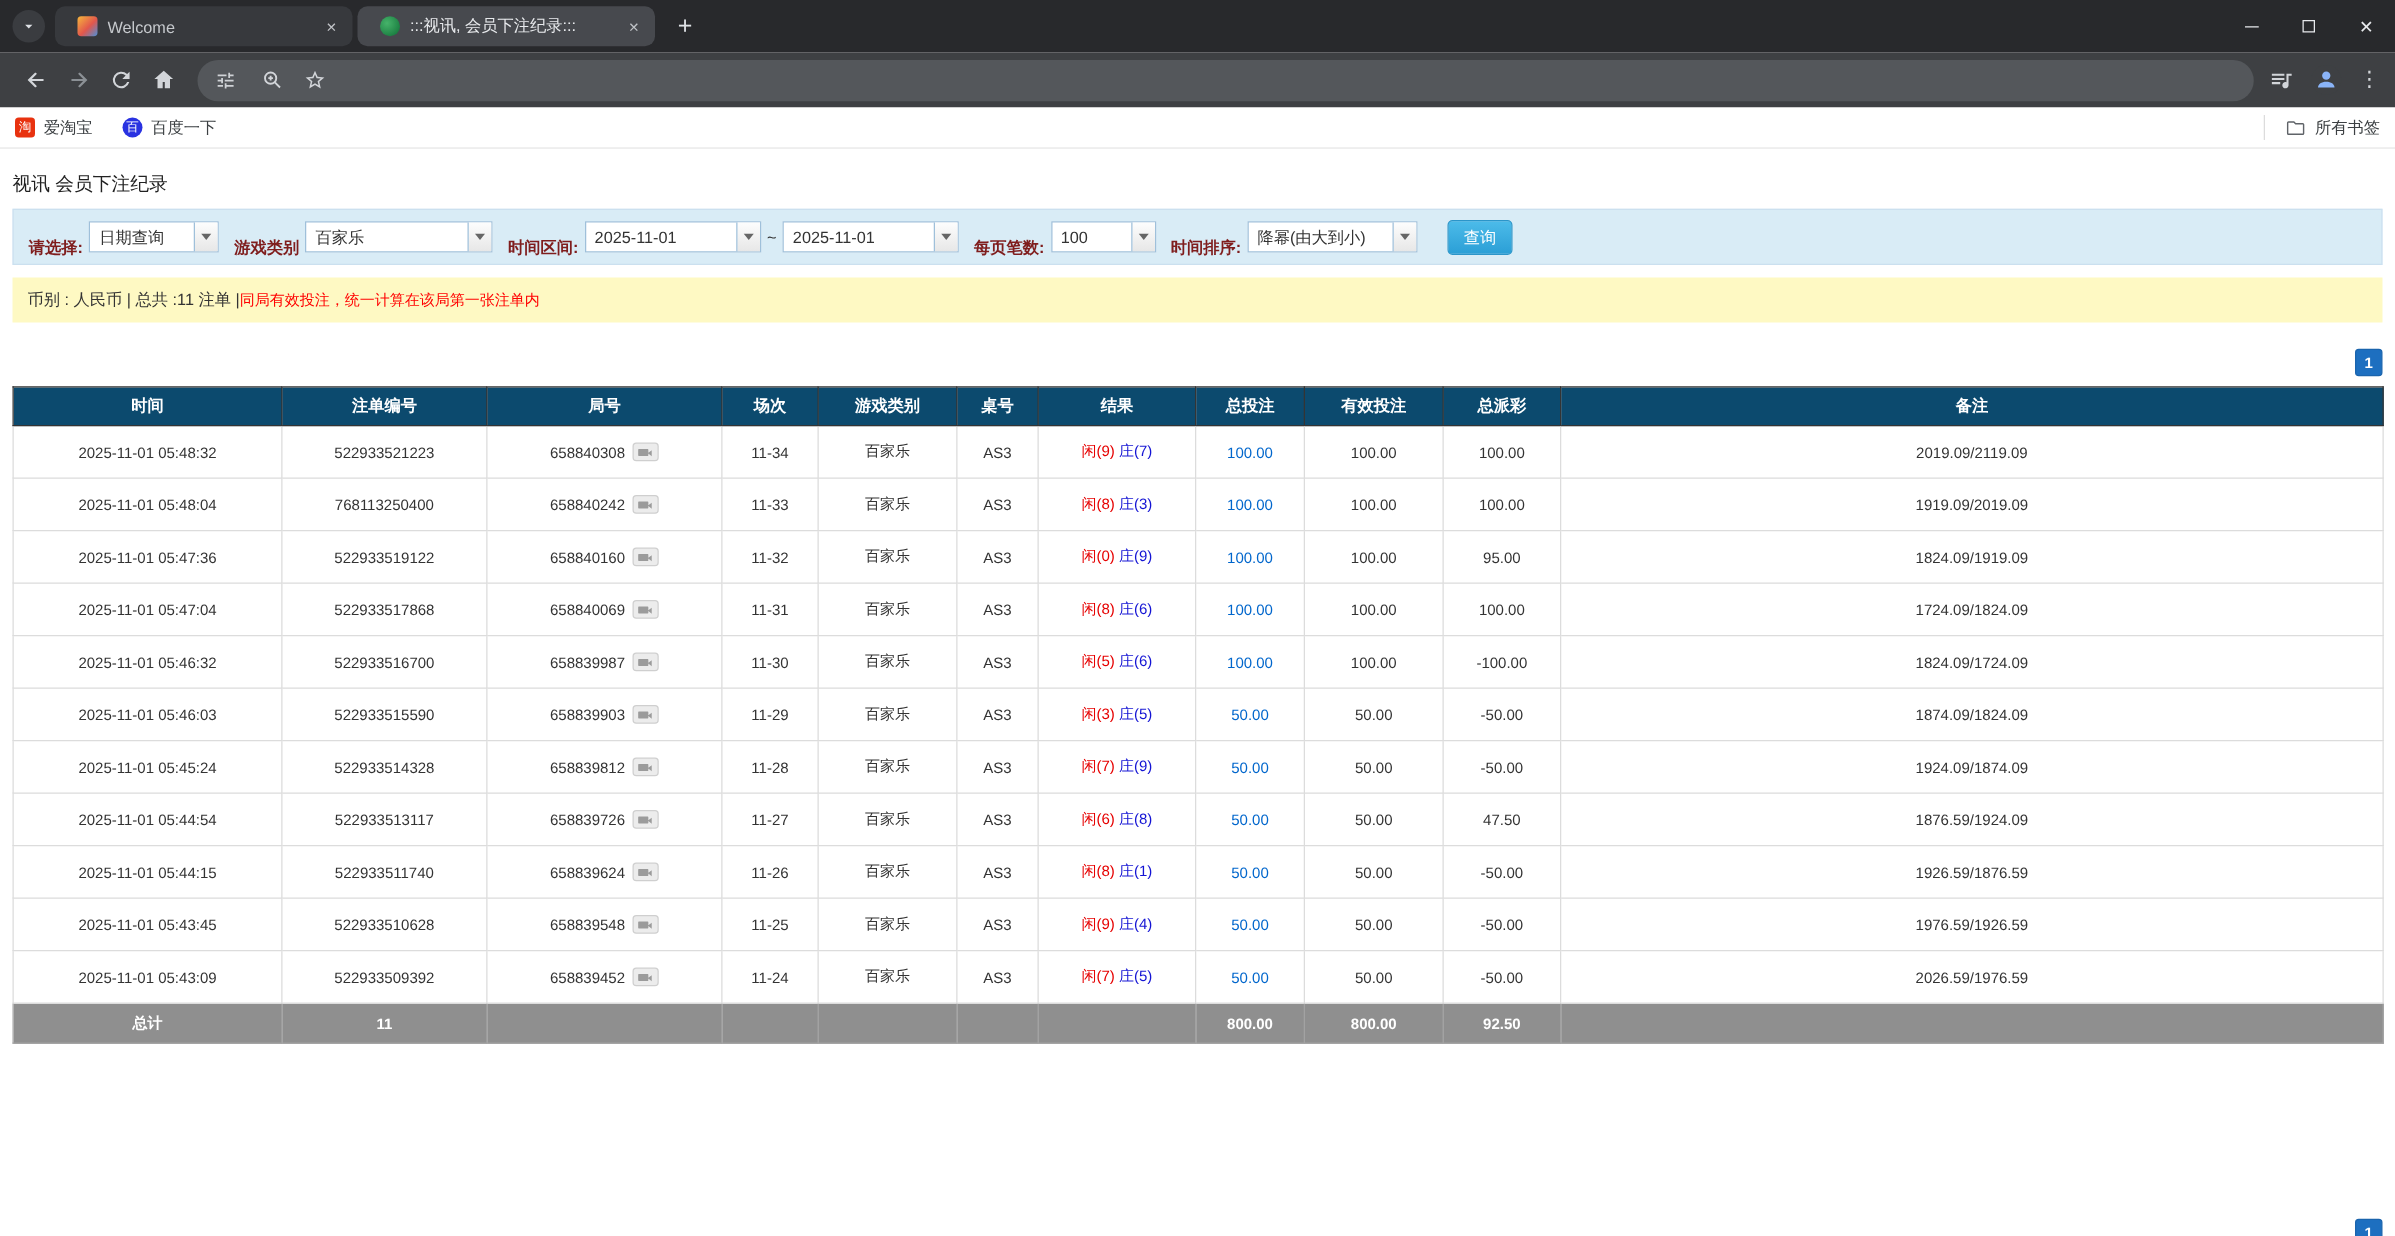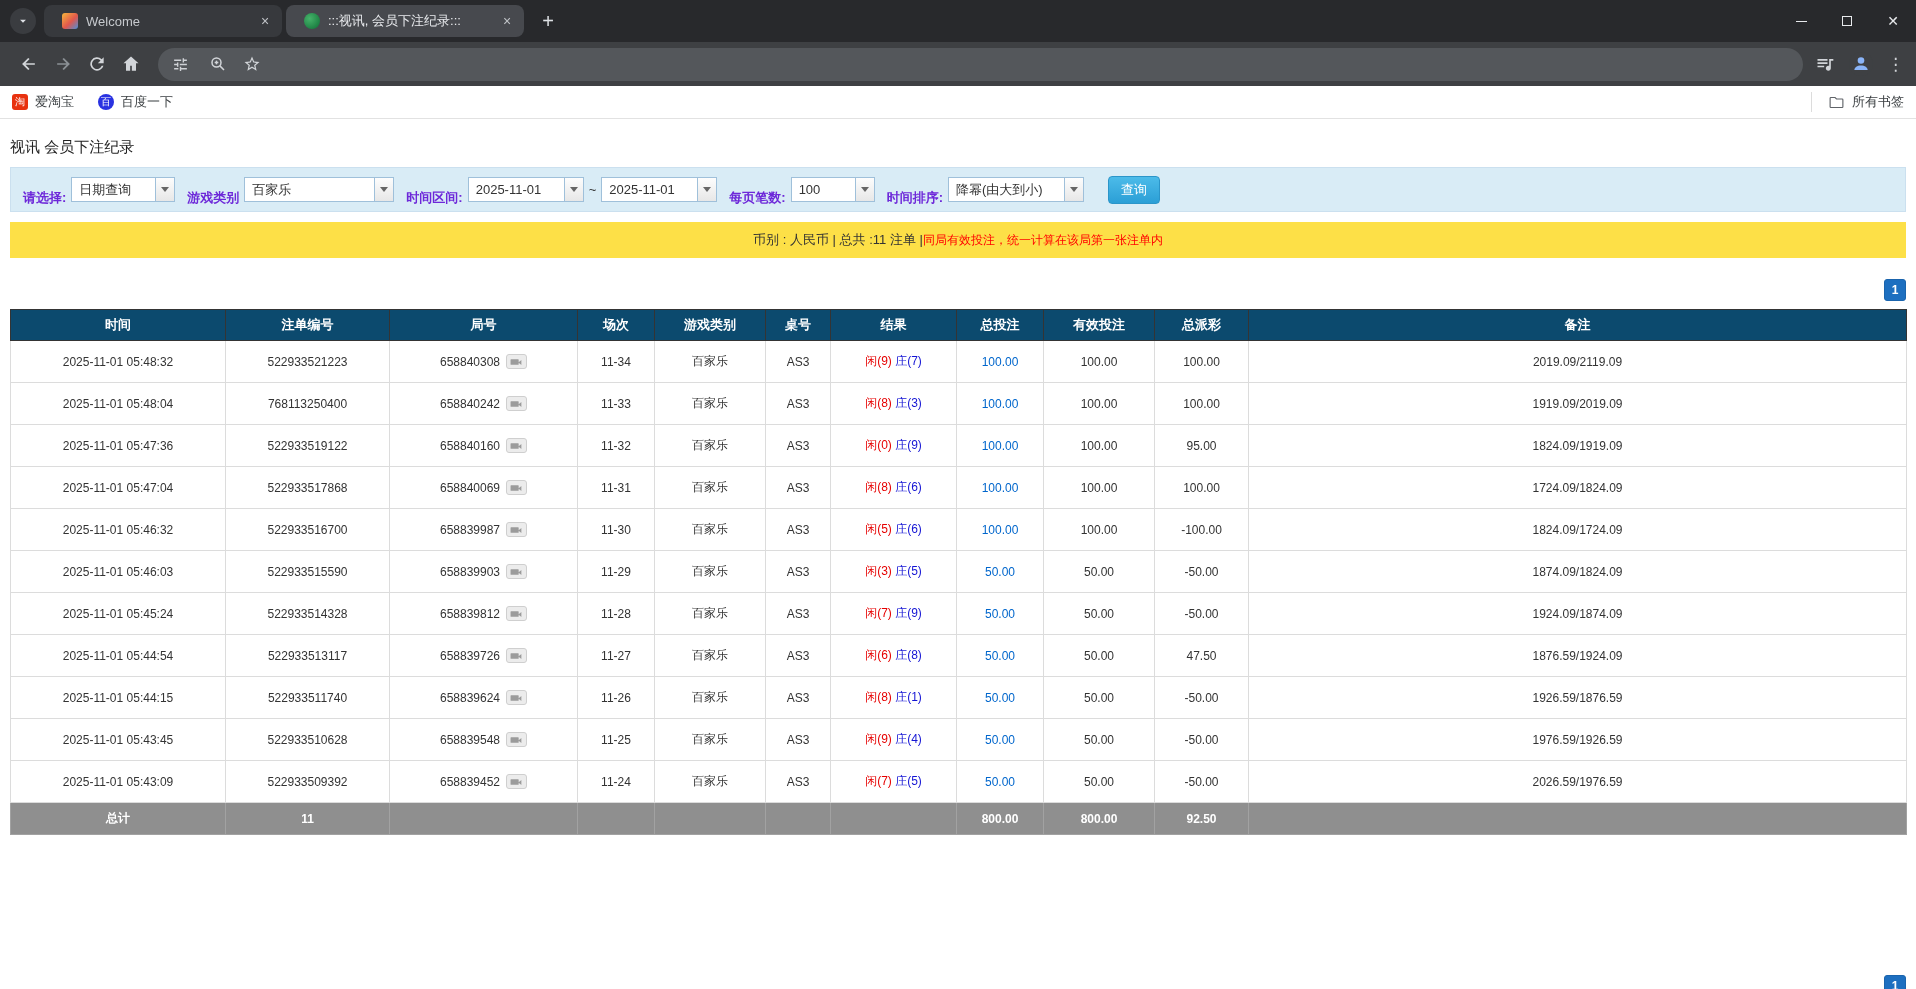--- a/index.html
+++ b/index.html
@@ -48,31 +48,31 @@
   .bm-taobao { background:#e8320f; }
   .bm-baidu { background:#2932e1; border-radius:50%; }
   .bm-right { margin-left:auto; display:flex; align-items:center; gap:7px; padding-left:16px; border-left:1px solid #dcdcdc; height:20px; }
   .bm-right svg { width:17px; height:17px; fill:none; stroke:#5f6368; stroke-width:1.6; }
 
   
   .page { height:870px; position:relative; background:#fff; }
   .page-title { font-size:15px; font-weight:400; color:#222; padding:19px 10px 10px; }
 
   .filterbar { margin:0 10px; height:45px; background:#d9ecf6; border:1px solid #cbe0ef; display:flex; align-items:center; padding:0 10px; }
-  .f-label { color:#6d28d9; font-weight:bold; font-size:13px; margin:16px 5px 0 12px; white-space:nowrap; }
+  .f-label { color:#7f1d1d; font-weight:bold; font-size:13px; margin:16px 5px 0 12px; white-space:nowrap; }
   .f-label.first { margin-left:2px; }
   .combo { display:flex; height:25px; background:#fff; border:1px solid #9fc0da; align-items:stretch; flex:0 0 auto; }
   .combo-text { flex:1; display:flex; align-items:center; padding:0 7px; font-size:13px; color:#333; white-space:nowrap; overflow:hidden; }
   .combo-arrow { width:19px; border-left:1px solid #9fc0da; background:linear-gradient(#fdfdfd,#e7e7e7); display:flex; align-items:center; justify-content:center; }
   .tri { width:0; height:0; border-left:4px solid transparent; border-right:4px solid transparent; border-top:5px solid #666; }
-  .w104{width:104px}.w150{width:150px}.w120{width:116px}.w84{width:84px}.w136{width:136px}
+  .w104{width:104px}.w150{width:150px}.w120{width:141px}.w84{width:84px}.w136{width:136px}
   .tilde { margin:0 5px; color:#333; font-size:13px; }
   .search-btn { margin-left:24px; background:linear-gradient(#4cbbe9,#2b9fd6); border:1px solid #2b95c9; color:#fff; font-size:13px; padding:4px 12px; border-radius:4px; cursor:pointer; }
 
-  .summarybar { margin:10px 10px 0; background:#fde047; padding:9px 12px; display:flex; justify-content:center; align-items:center; font-size:13px; color:#333; }
+  .summarybar { margin:10px 10px 0; background:#fef9c3; padding:9px 12px; display:flex; justify-content:flex-start; align-items:center; font-size:13px; color:#333; }
   .notice { color:#ff0000; font-size:12px; }
 
   .pagination-top { margin:21px 10px 8px; display:flex; justify-content:flex-end; }
   .page-btn { min-width:22px; height:22px; background:#1d6fc0; color:#fff; border:1px solid #1a64ad; border-radius:3px; font-size:12px; font-weight:bold; display:flex; align-items:center; justify-content:center; cursor:pointer; }
 
   table.bets { margin:0 10px; width:1896px; border-collapse:collapse; table-layout:fixed; }
   table.bets th { background:#0c4a6e; color:#fff; font-size:13px; font-weight:bold; padding:6px 18px; border:1px solid #343434; }
   table.bets td { background:#fff; font-size:12px; color:#333; padding:12px 2px; text-align:center; border:1px solid #dcdcdc; }
   table.bets tfoot td { background:#8f8f8f; color:#fff; font-weight:bold; padding:7px 2px; border-color:#a2a2a2; }
   .round-wrap { display:inline-flex; align-items:center; gap:6px; }

